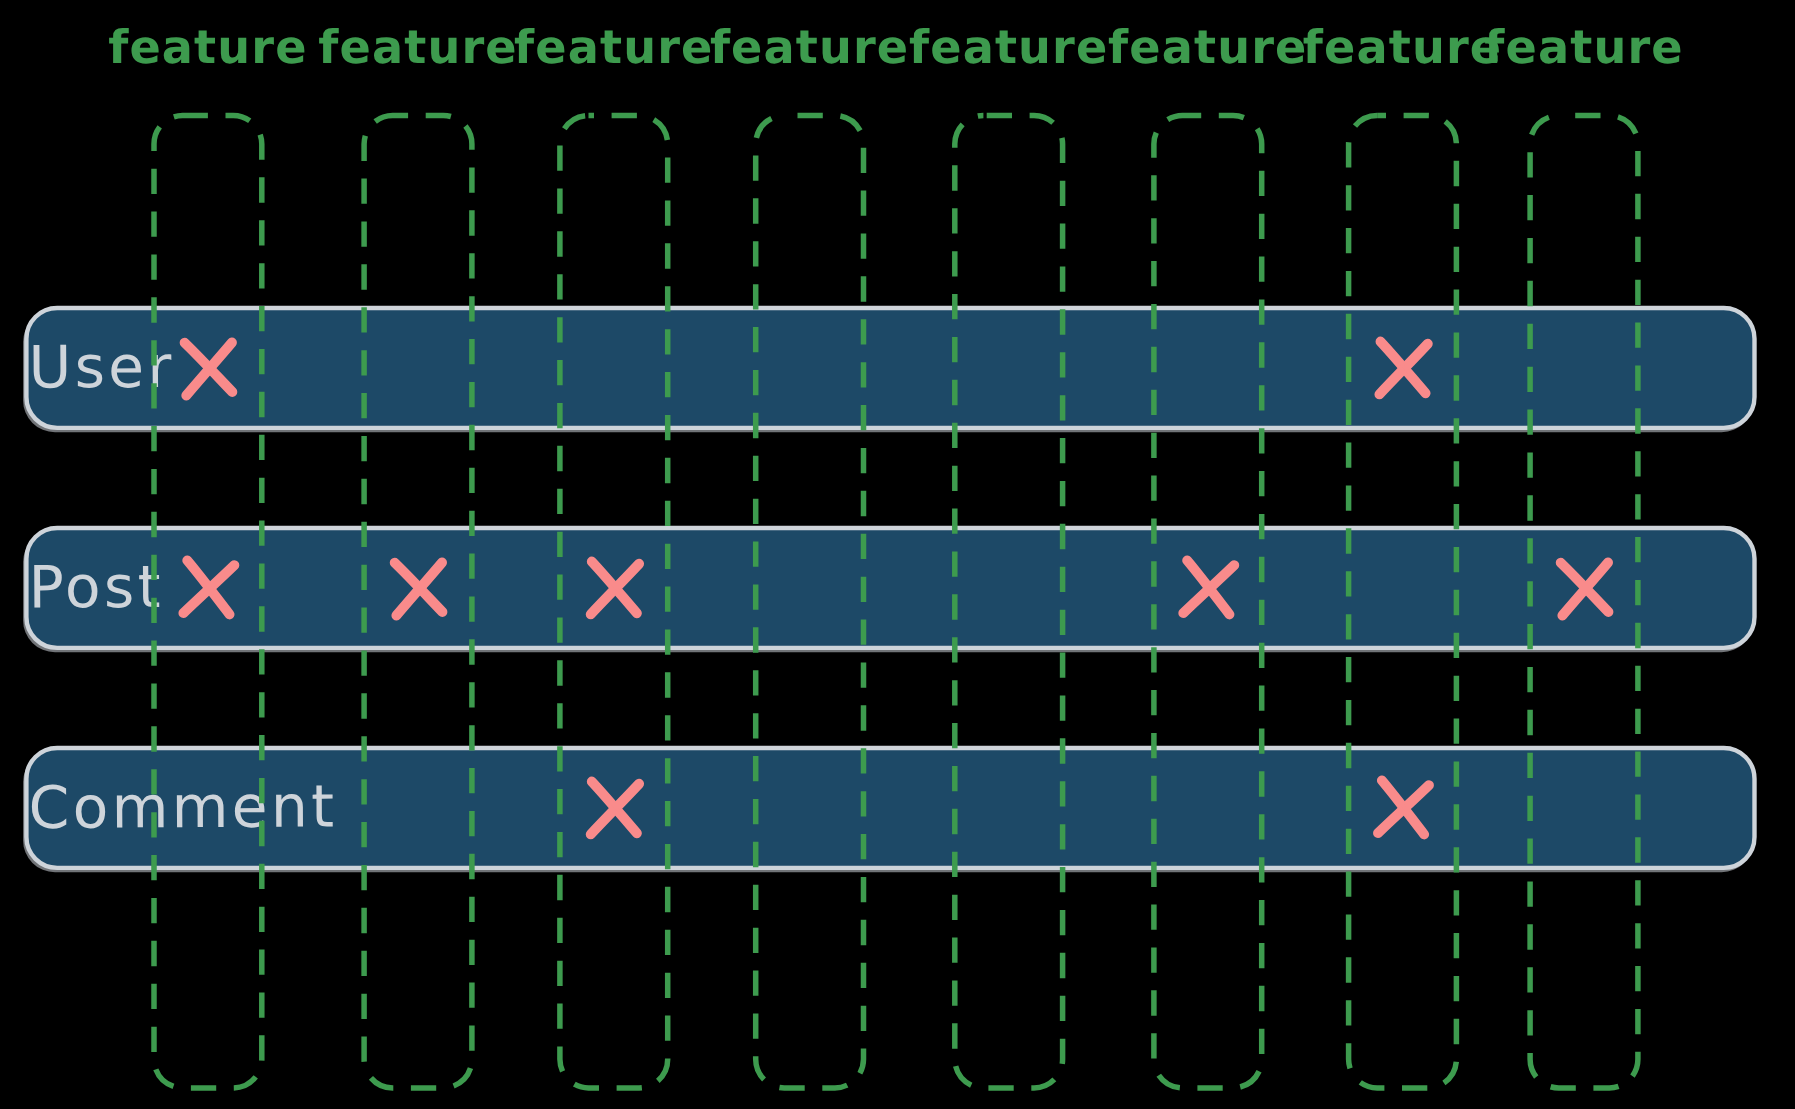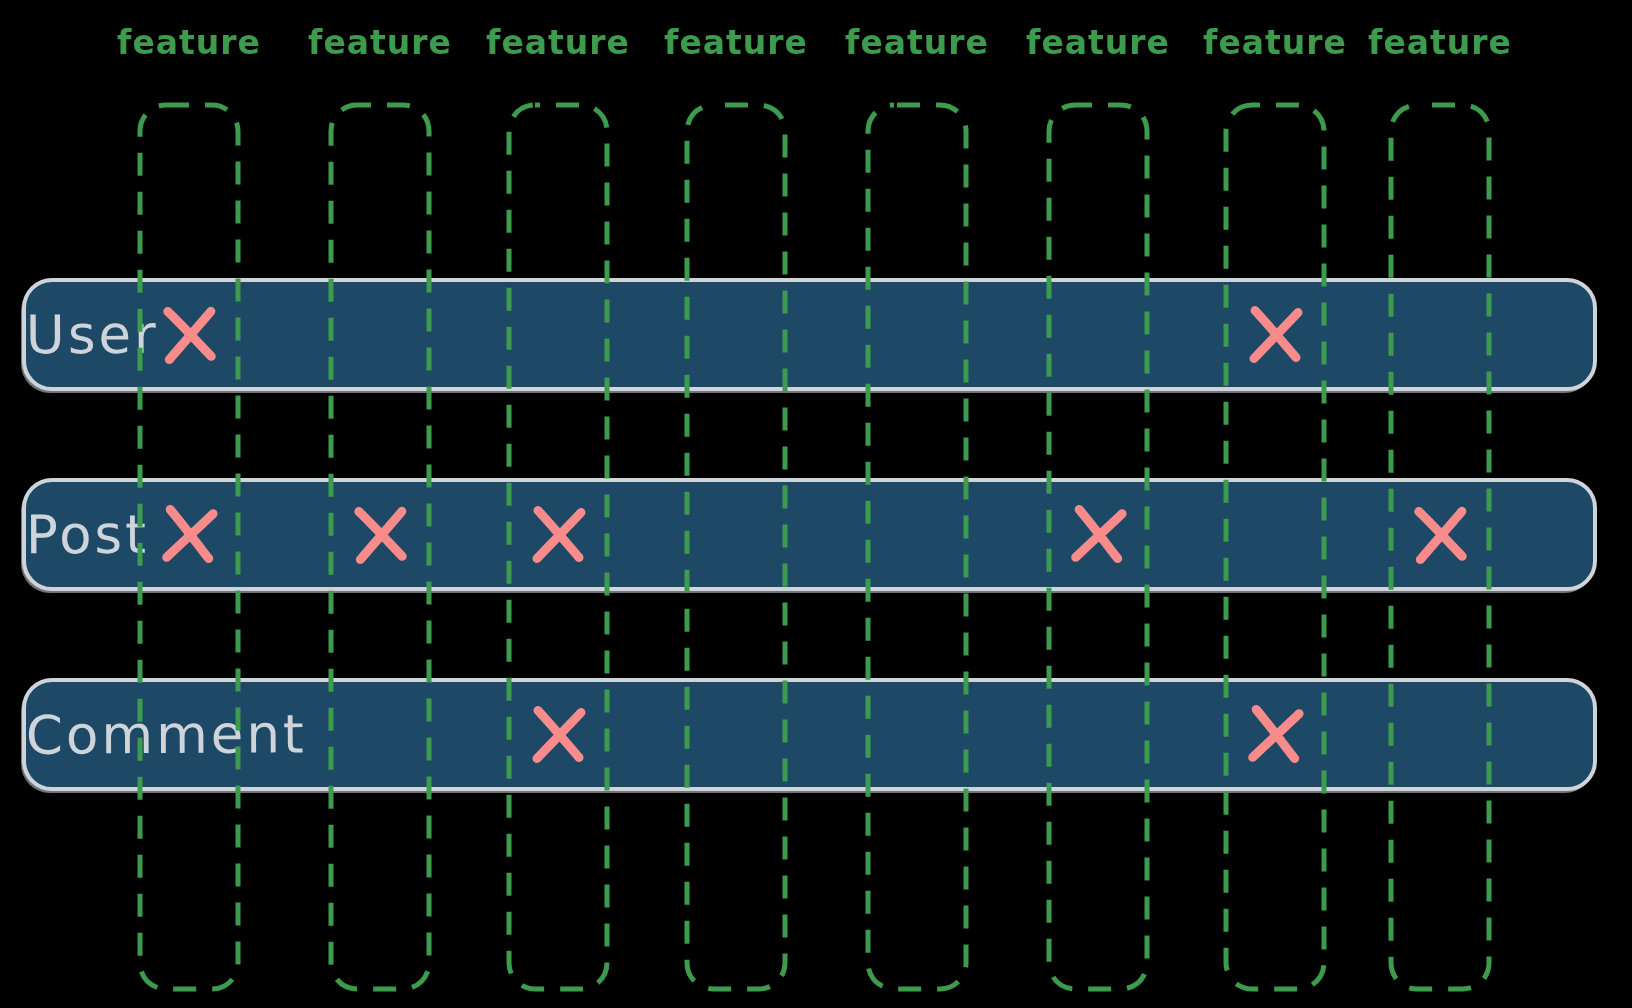--- a/index.html
+++ b/index.html
@@ -13,21 +13,21 @@
   .layer{position:absolute;left:0;top:0;width:1632px;height:1008px;pointer-events:none;}
   #bars-layer{z-index:1;}
   #columns-layer{z-index:2;}
   #marks-layer{z-index:3;}
   #labels-layer{position:absolute;left:0;top:0;width:1632px;height:1008px;z-index:2;}
   .feature-label{
     position:absolute;
     top:18px;height:50px;line-height:50px;
     transform:translateX(-50%);
     color:var(--green,#3d9b4e);
-    font-size:33px;
+    font-size:42px;
     letter-spacing:1px;
     white-space:nowrap;
     font-weight:bold;
   }
   .entity-bar{
     position:absolute;
     left:22px;width:1575px;height:113px;
     box-sizing:border-box;
     background:var(--bar-fill,#1d4967);
     border:4px solid var(--bar-stroke,#ced4da);

